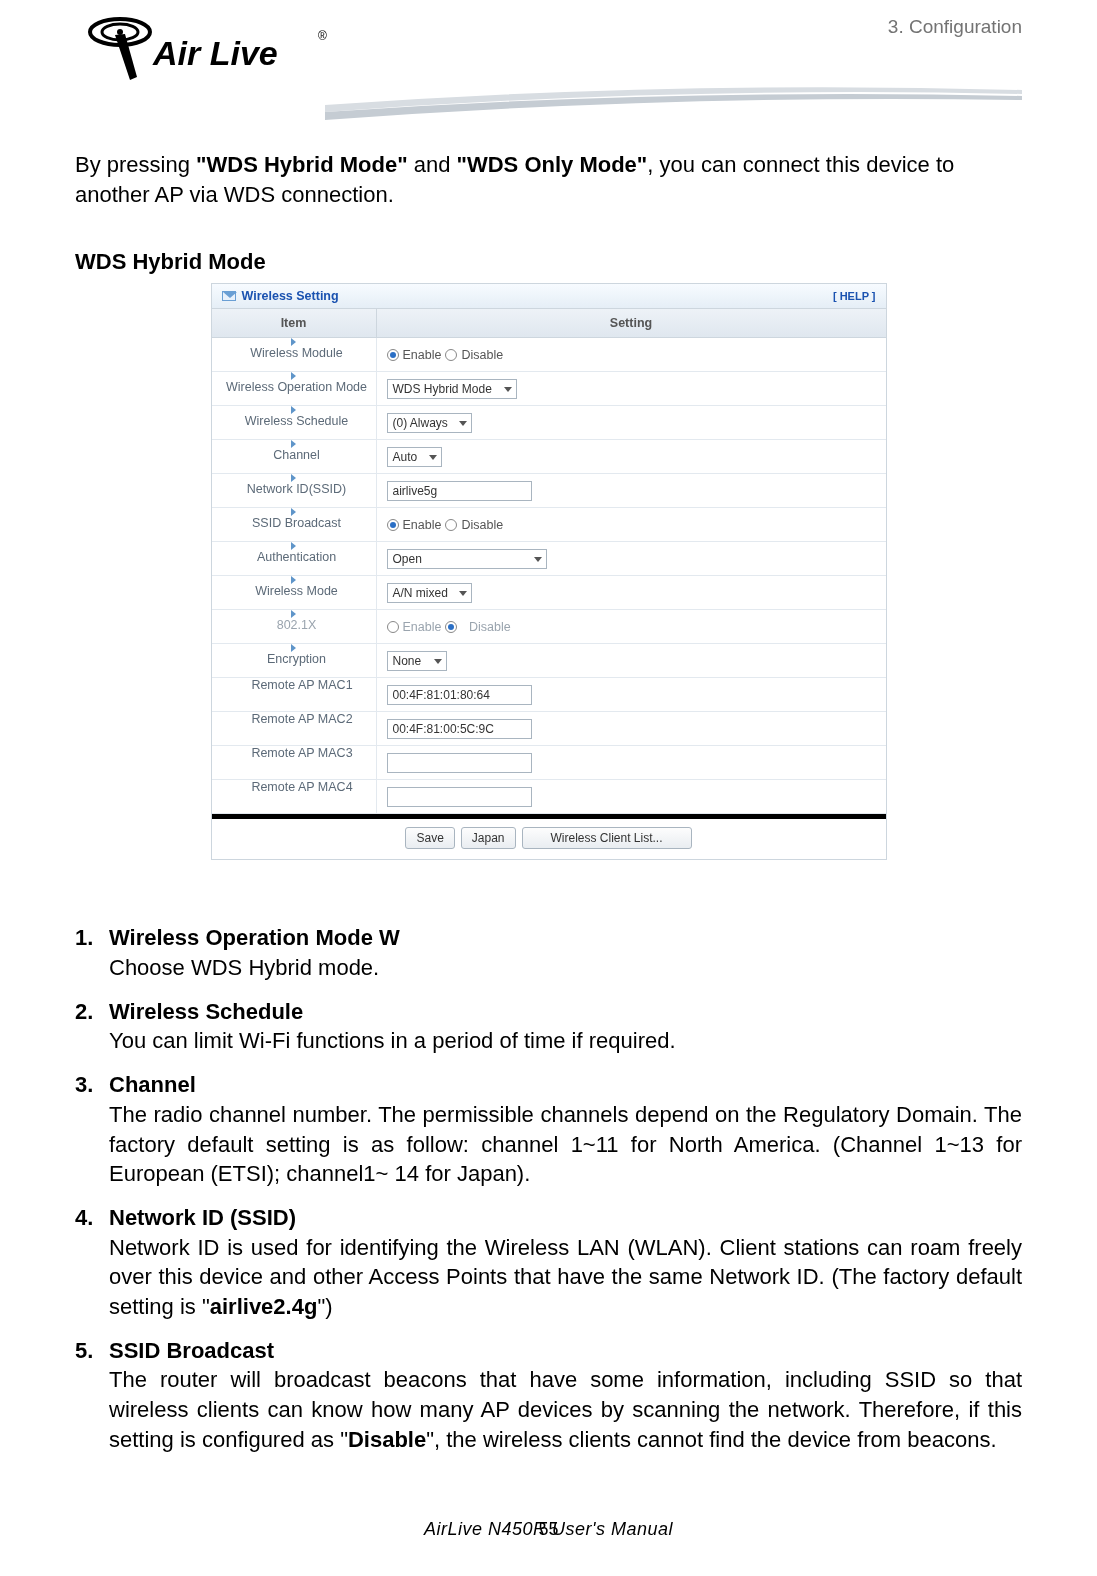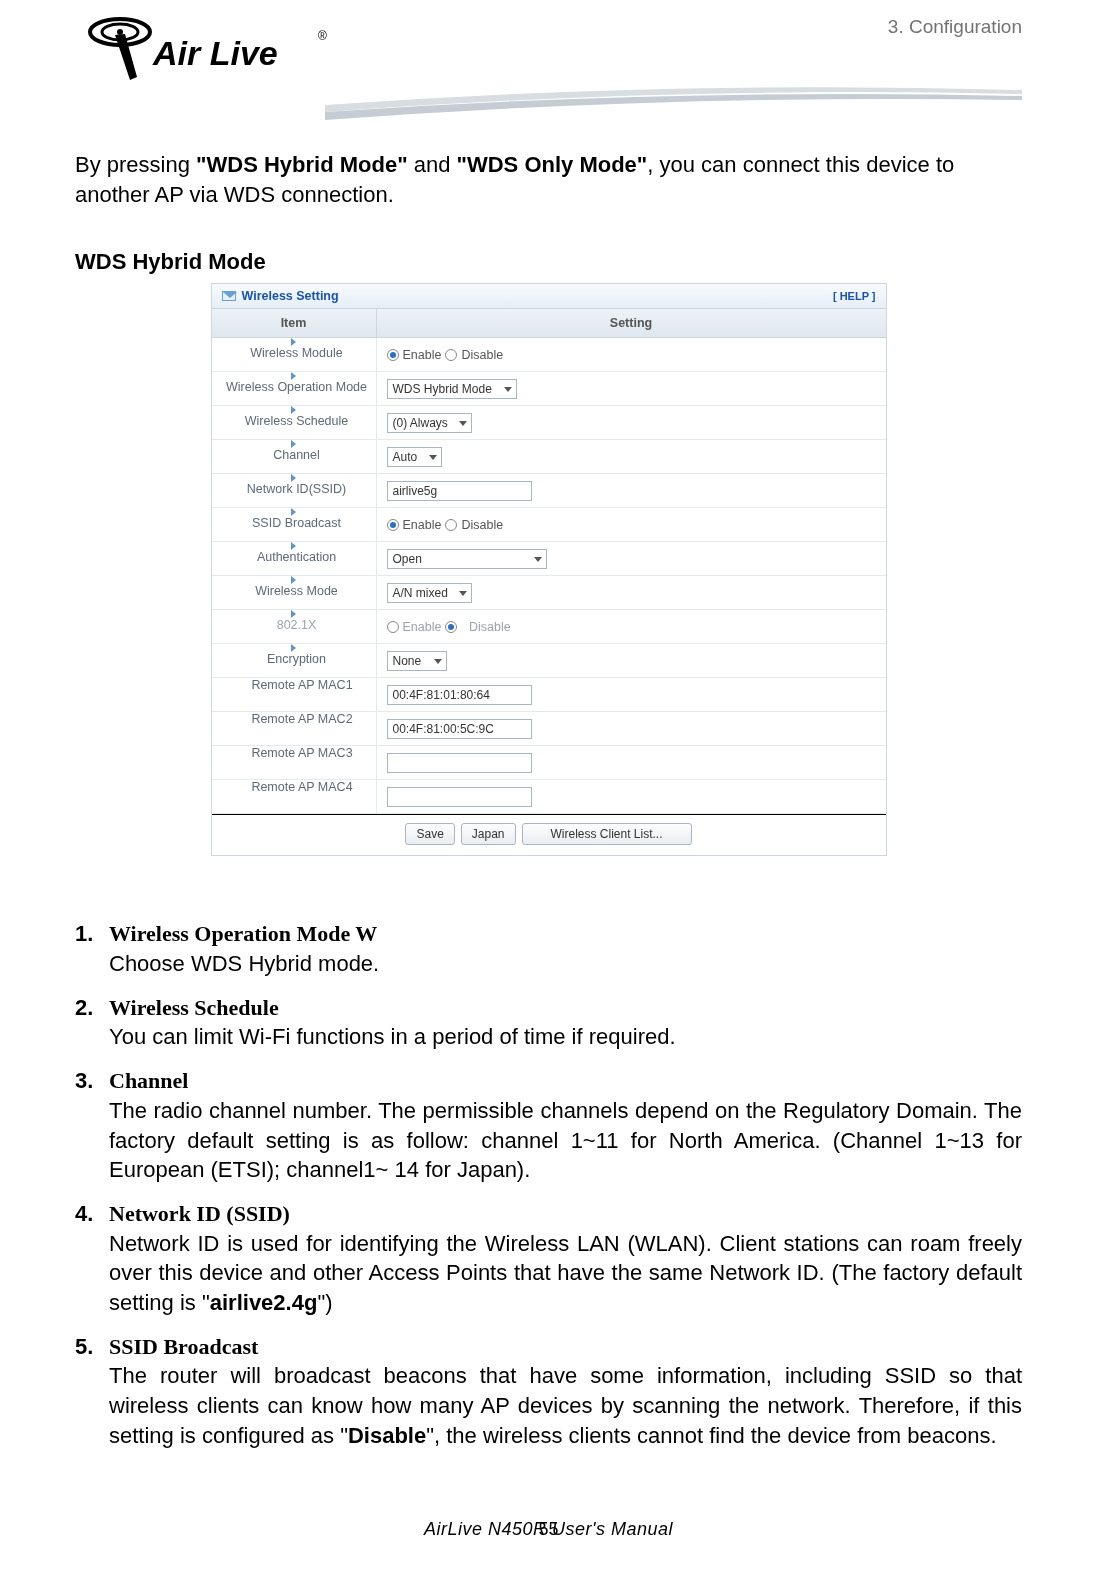--- a/index.html
+++ b/index.html
@@ -108,31 +108,31 @@
   }
   .radio.sel::after{content:"";width:6px;height:6px;background:#2b6fc5;border-radius:50%;}
   .sel-box {
     border:1px solid #a9b5c0;background:#fff;height:20px;display:inline-flex;align-items:center;padding:0 16px 0 5px;position:relative;font-size:12px;color:#333;
   }
   .sel-box::after{content:"";position:absolute;right:4px;top:7px;width:0;height:0;border-left:4px solid transparent;border-right:4px solid transparent;border-top:5px solid #555;}
   .txt-box{
     border:1px solid #a9b5c0;background:#fff;height:20px;width:145px;padding:0 5px;display:inline-flex;align-items:center;font-size:12px;color:#333;
   }
   .footer-row {
-    padding:8px 0 10px 0;text-align:center;display:flex;justify-content:center;gap:6px;border-top:1px solid #000000;
+    padding:8px 0 10px 0;text-align:center;display:flex;justify-content:center;gap:6px;border-top:5px solid #000000;
   }
   .btn {
     border:1px solid #a9b5c0;background:linear-gradient(#fdfdfd,#e9edf1);font-size:12px;color:#333;padding:3px 10px;border-radius:3px;
   }
   .btn.wide{padding:3px 28px;}
   .listblock { font-size:22px; line-height:1.35; }
   .item { margin-bottom:14px; display:flex; }
   .item .num { font-weight:bold; width:34px; flex-shrink:0; }
   .item .body { flex:1; }
-  .item .title { font-weight:bold;font-family:Liberation Serif, serif; }
+  .item .title { font-weight:bold; }
   .item .desc { text-align:justify; }
   .footer {
     position:absolute; bottom:36px; left:75px; right:75px;
     display:flex; justify-content:center; align-items:flex-end;
     font-size:18px;
   }
   .footer .pn { font-size:18px; position:absolute; left:50%; transform:translateX(-50%); }
   .footer .man { font-style:italic; text-align:right; font-size:18px; letter-spacing:0.5px;}
 </style>
 </head>

